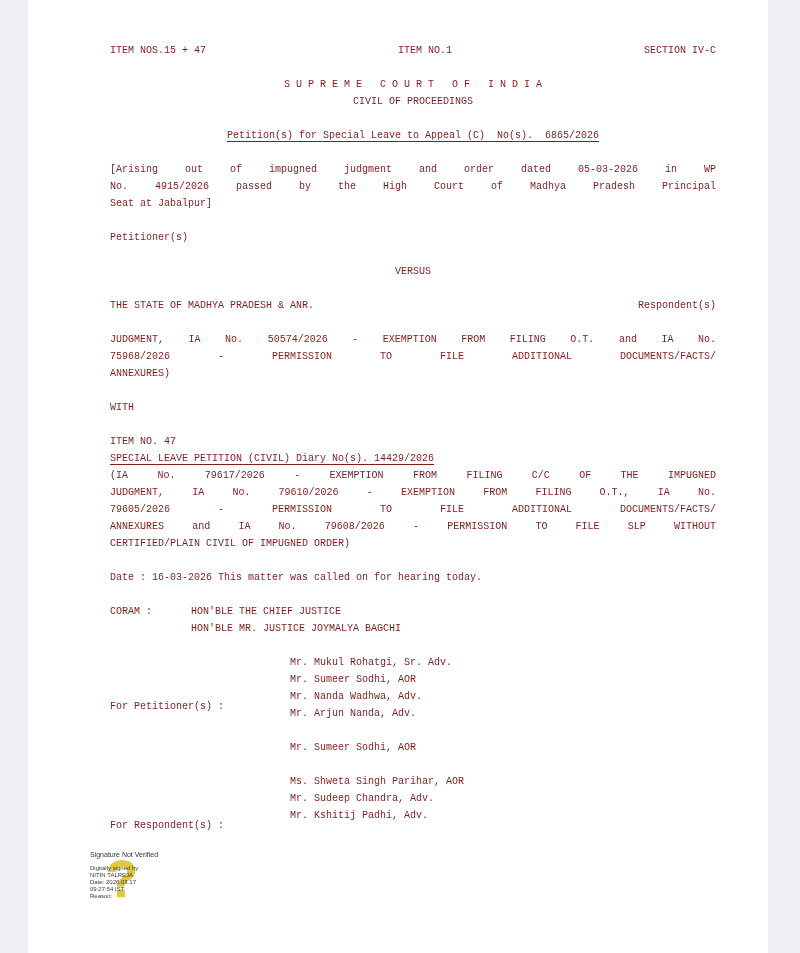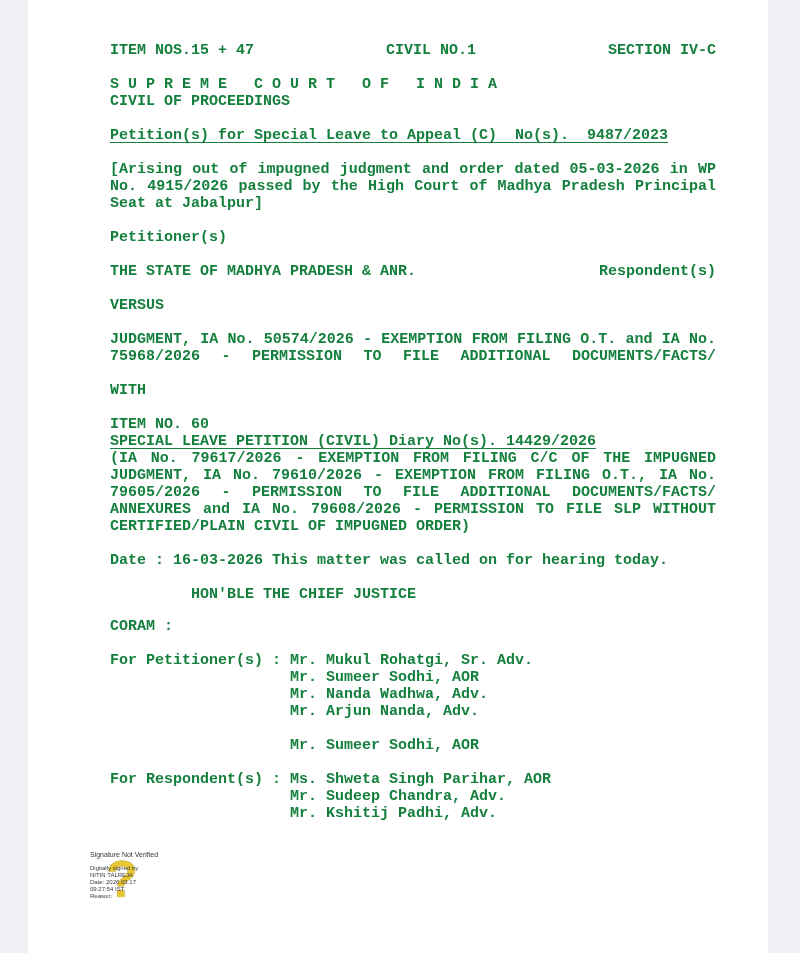--- a/index.html
+++ b/index.html
@@ -13,34 +13,34 @@
   .paper{
     position:absolute;
     left:28px;top:0;
     width:740px;height:953px;
     background:#ffffff;
   }
   .doc{
     position:relative;
     padding:42px 0 0 82px;
     width:606px;
-    color:#15803d;
-    font-size:15px;
+    color:#7f1d1d;
+    font-size:10px;
     line-height:17px;
-    font-weight:700;
+    font-weight:400;
   }
   .line{white-space:pre;}
   .blk{margin-top:17px;}
-  .center{}
+  .center{text-align:center;}
   .jl{text-align:justify;text-align-last:justify;white-space:normal;}
   .u{text-decoration:underline;text-underline-offset:3px;}
   .row{display:flex;justify-content:space-between;}
   .flexrow{display:flex;}
-  .lbl9{width:81px;flex:0 0 81px;white-space:pre;margin-top:32px;}
-  .lbl20{width:180px;flex:0 0 180px;white-space:pre;}
+  .lbl9{width:81px;flex:0 0 81px;white-space:pre;}
+  .lbl20{width:180px;flex:0 0 180px;white-space:pre;margin-top:44px;}
   .names div{white-space:pre;}
   .extra{margin-top:17px;}
   
   .stamp{
     position:absolute;
     left:62px;top:851px;
     width:110px;height:62px;
     font-family:"Liberation Sans", sans-serif;
     font-weight:400;
   }
@@ -65,71 +65,73 @@
   }
 </style>
 </head>
 <body>
 
 <div class="paper">
   <div class="doc">
 
     <div class="row">
       <span class="line">ITEM NOS.15 + 47</span>
-      <span class="line">CIVIL NO.1</span>
+      <span class="line">ITEM NO.1</span>
       <span class="line">SECTION IV-C</span>
     </div>
 
     <div class="blk center line">S U P R E M E   C O U R T   O F   I N D I A</div>
     <div class="center line">CIVIL OF PROCEEDINGS</div>
 
     <div class="blk center">
-      <span class="u line">Petition(s) for Special Leave to Appeal (C)  No(s).  9487/2023</span>
+      <span class="u line">Petition(s) for Special Leave to Appeal (C)  No(s).  6865/2026</span>
     </div>
 
     <div class="blk">
       <div class="jl">[Arising out of impugned judgment and order dated 05-03-2026 in WP</div>
       <div class="jl">No. 4915/2026 passed by the High Court of Madhya Pradesh Principal</div>
       <div class="line">Seat at Jabalpur]</div>
     </div>
 
     <div class="blk row">
       <span class="line">Petitioner(s)</span>
     </div>
 
+    <div class="blk center line">VERSUS</div>
+
     <div class="blk row">
       <span class="line">THE STATE OF MADHYA PRADESH &amp; ANR.</span>
       <span class="line">Respondent(s)</span>
     </div>
 
-    <div class="blk center line">VERSUS</div>
-
     <div class="blk">
       <div class="jl">JUDGMENT, IA No. 50574/2026 - EXEMPTION FROM FILING O.T. and IA No.</div>
       <div class="jl">75968/2026 - PERMISSION TO FILE ADDITIONAL DOCUMENTS/FACTS/</div>
+      <div class="line">ANNEXURES)</div>
     </div>
 
     <div class="blk line">WITH</div>
 
     <div class="blk">
-      <div class="line">ITEM NO. 60</div>
+      <div class="line">ITEM NO. 47</div>
       <div><span class="u line">SPECIAL LEAVE PETITION (CIVIL) Diary No(s). 14429/2026</span></div>
       <div class="jl">(IA No. 79617/2026 - EXEMPTION FROM FILING C/C OF THE IMPUGNED</div>
       <div class="jl">JUDGMENT, IA No. 79610/2026 - EXEMPTION FROM FILING O.T., IA No.</div>
       <div class="jl">79605/2026 - PERMISSION TO FILE ADDITIONAL DOCUMENTS/FACTS/</div>
       <div class="jl">ANNEXURES and IA No. 79608/2026 - PERMISSION TO FILE SLP WITHOUT</div>
       <div class="line">CERTIFIED/PLAIN CIVIL OF IMPUGNED ORDER)</div>
     </div>
 
     <div class="blk line">Date : 16-03-2026 This matter was called on for hearing today.</div>
 
     <div class="blk flexrow">
       <span class="lbl9">CORAM :</span>
       <div class="names">
         <div>HON'BLE THE CHIEF JUSTICE</div>
+        <div>HON'BLE MR. JUSTICE JOYMALYA BAGCHI</div>
       </div>
     </div>
 
     <div class="blk flexrow">
       <span class="lbl20">For Petitioner(s) :</span>
       <div class="names">
         <div>Mr. Mukul Rohatgi, Sr. Adv.</div>
         <div>Mr. Sumeer Sodhi, AOR</div>
         <div>Mr. Nanda Wadhwa, Adv.</div>
         <div>Mr. Arjun Nanda, Adv.</div>

